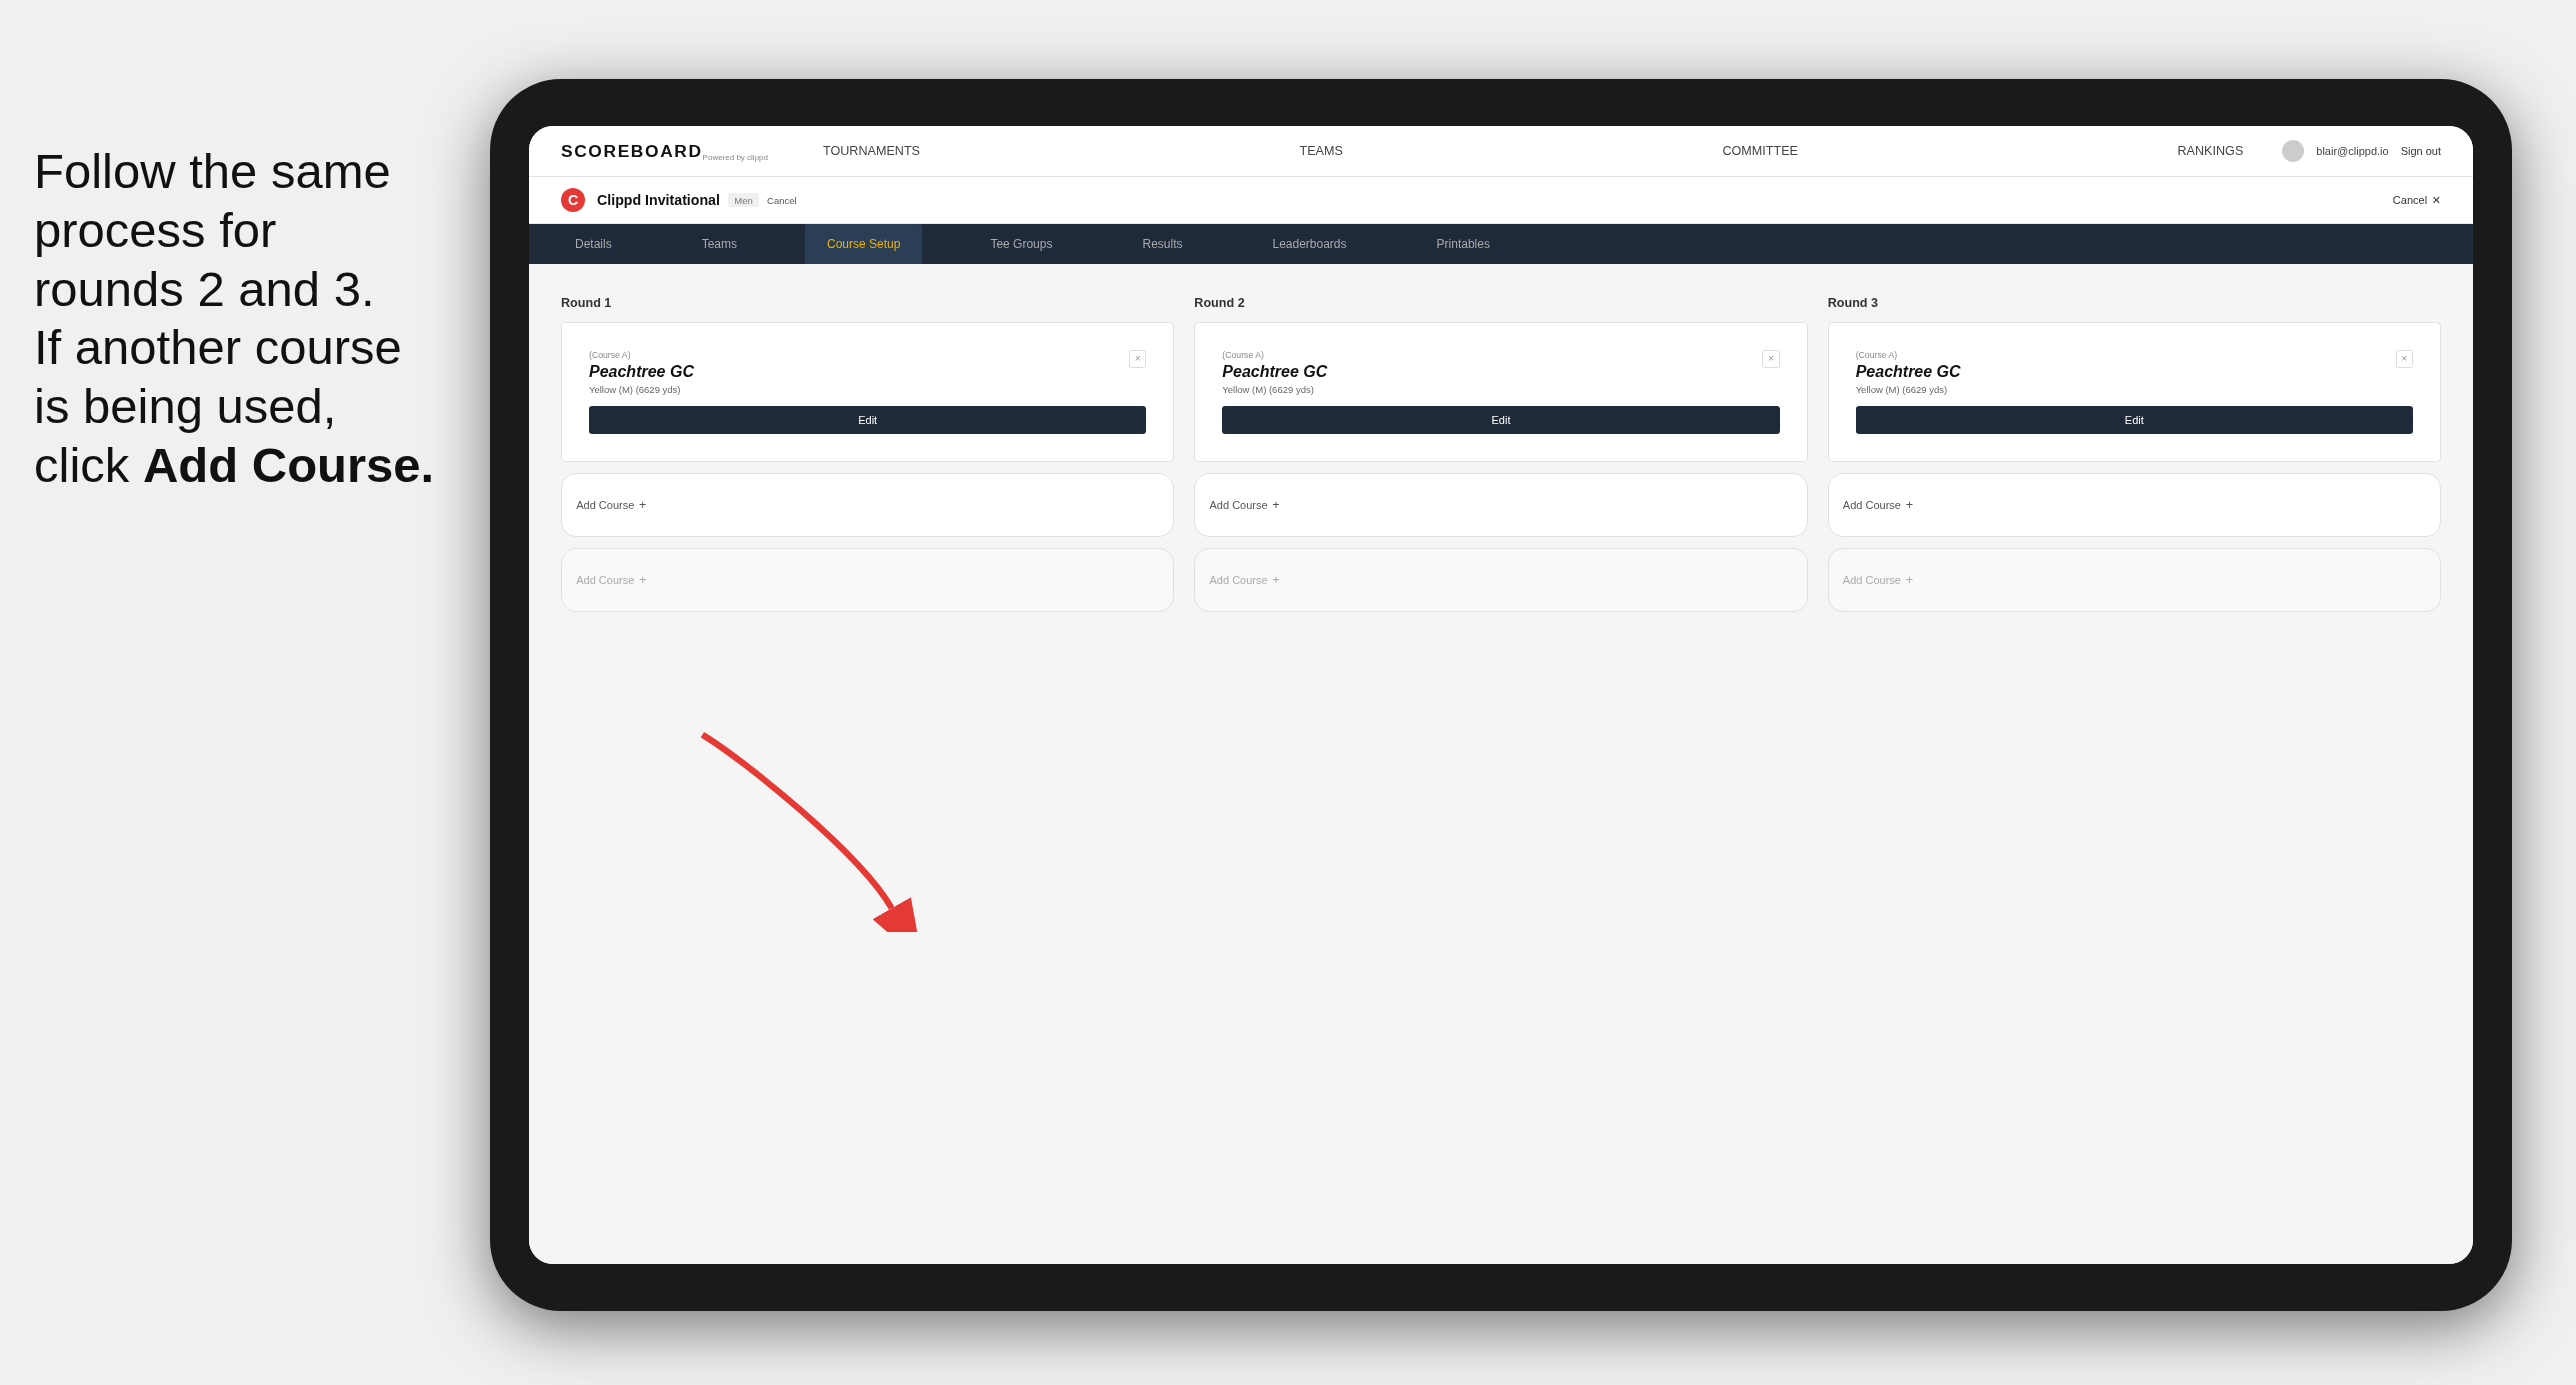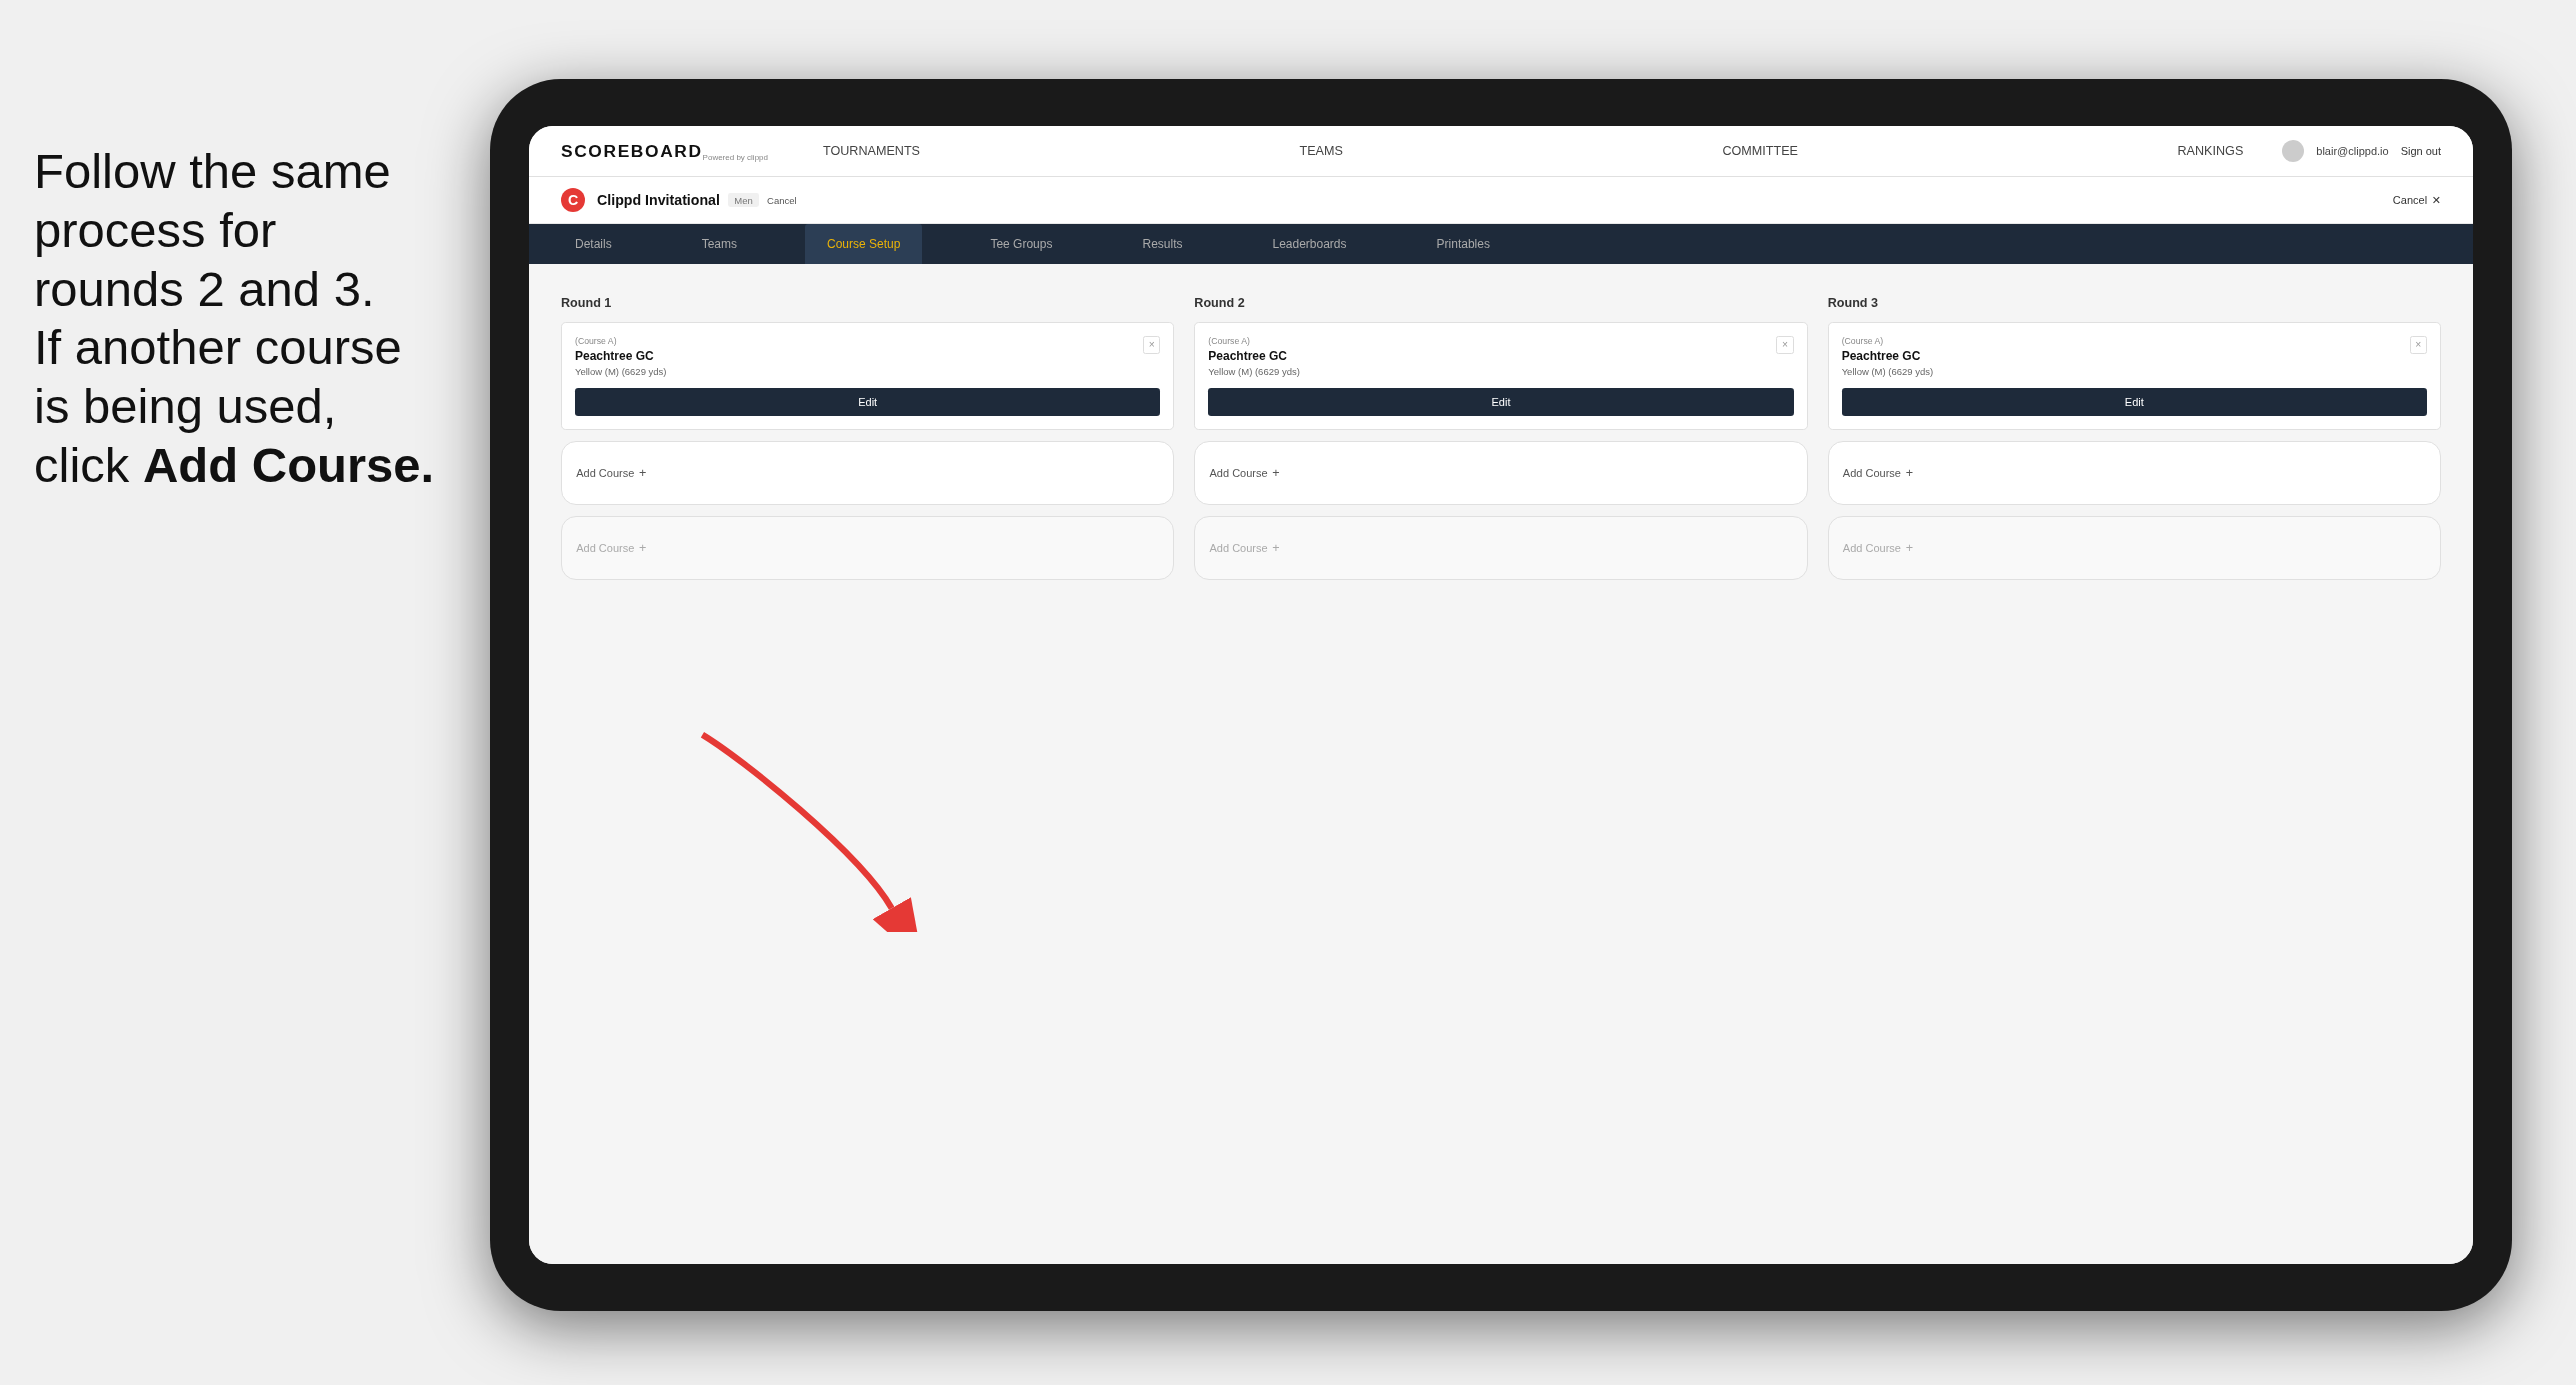--- a/index.html
+++ b/index.html
@@ -192,35 +192,36 @@
       font-size: 12.6px;
       font-weight: 600;
       color: #333;
       margin-bottom: 12.6px;
     }
 
     .course-card {
       background: #fff;
       border: 0.8px solid #e0e0e0;
       border-radius: 4.7px;
-      padding: 13px;
+      padding: 27px;
       margin-bottom: 11px;
     }
 
     .course-label {
       font-size: 8.7px;
       color: #888;
       margin-bottom: 3.2px;
     }
 
     .course-name {
-      font-size: 12px;
+      font-size: 16px;
       font-weight: 700;
       color: #111;
       margin-bottom: 2.4px;
+      font-style: italic;
     }
 
     .course-details {
       font-size: 9.5px;
       color: #666;
       margin-bottom: 11px;
     }
 
     .edit-btn {
       background: #1e2a3a;

